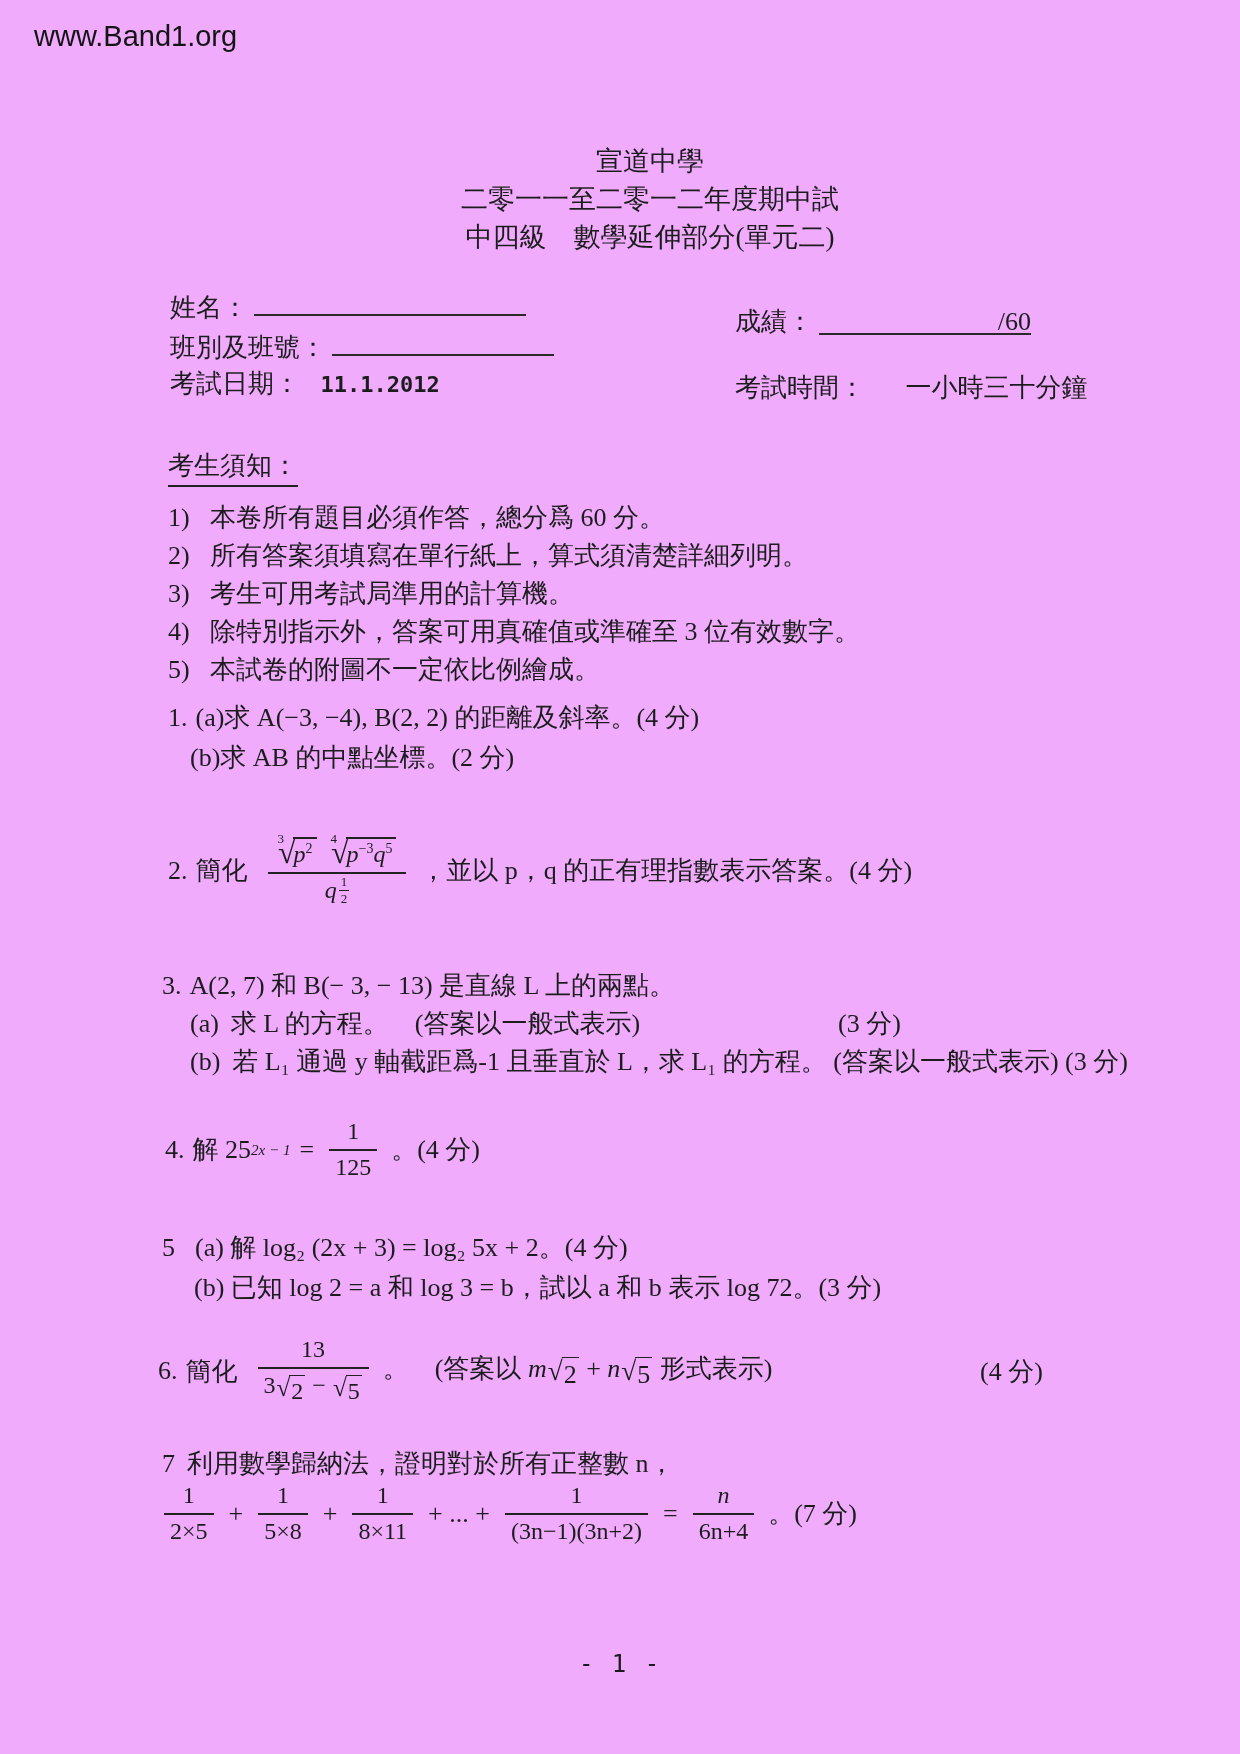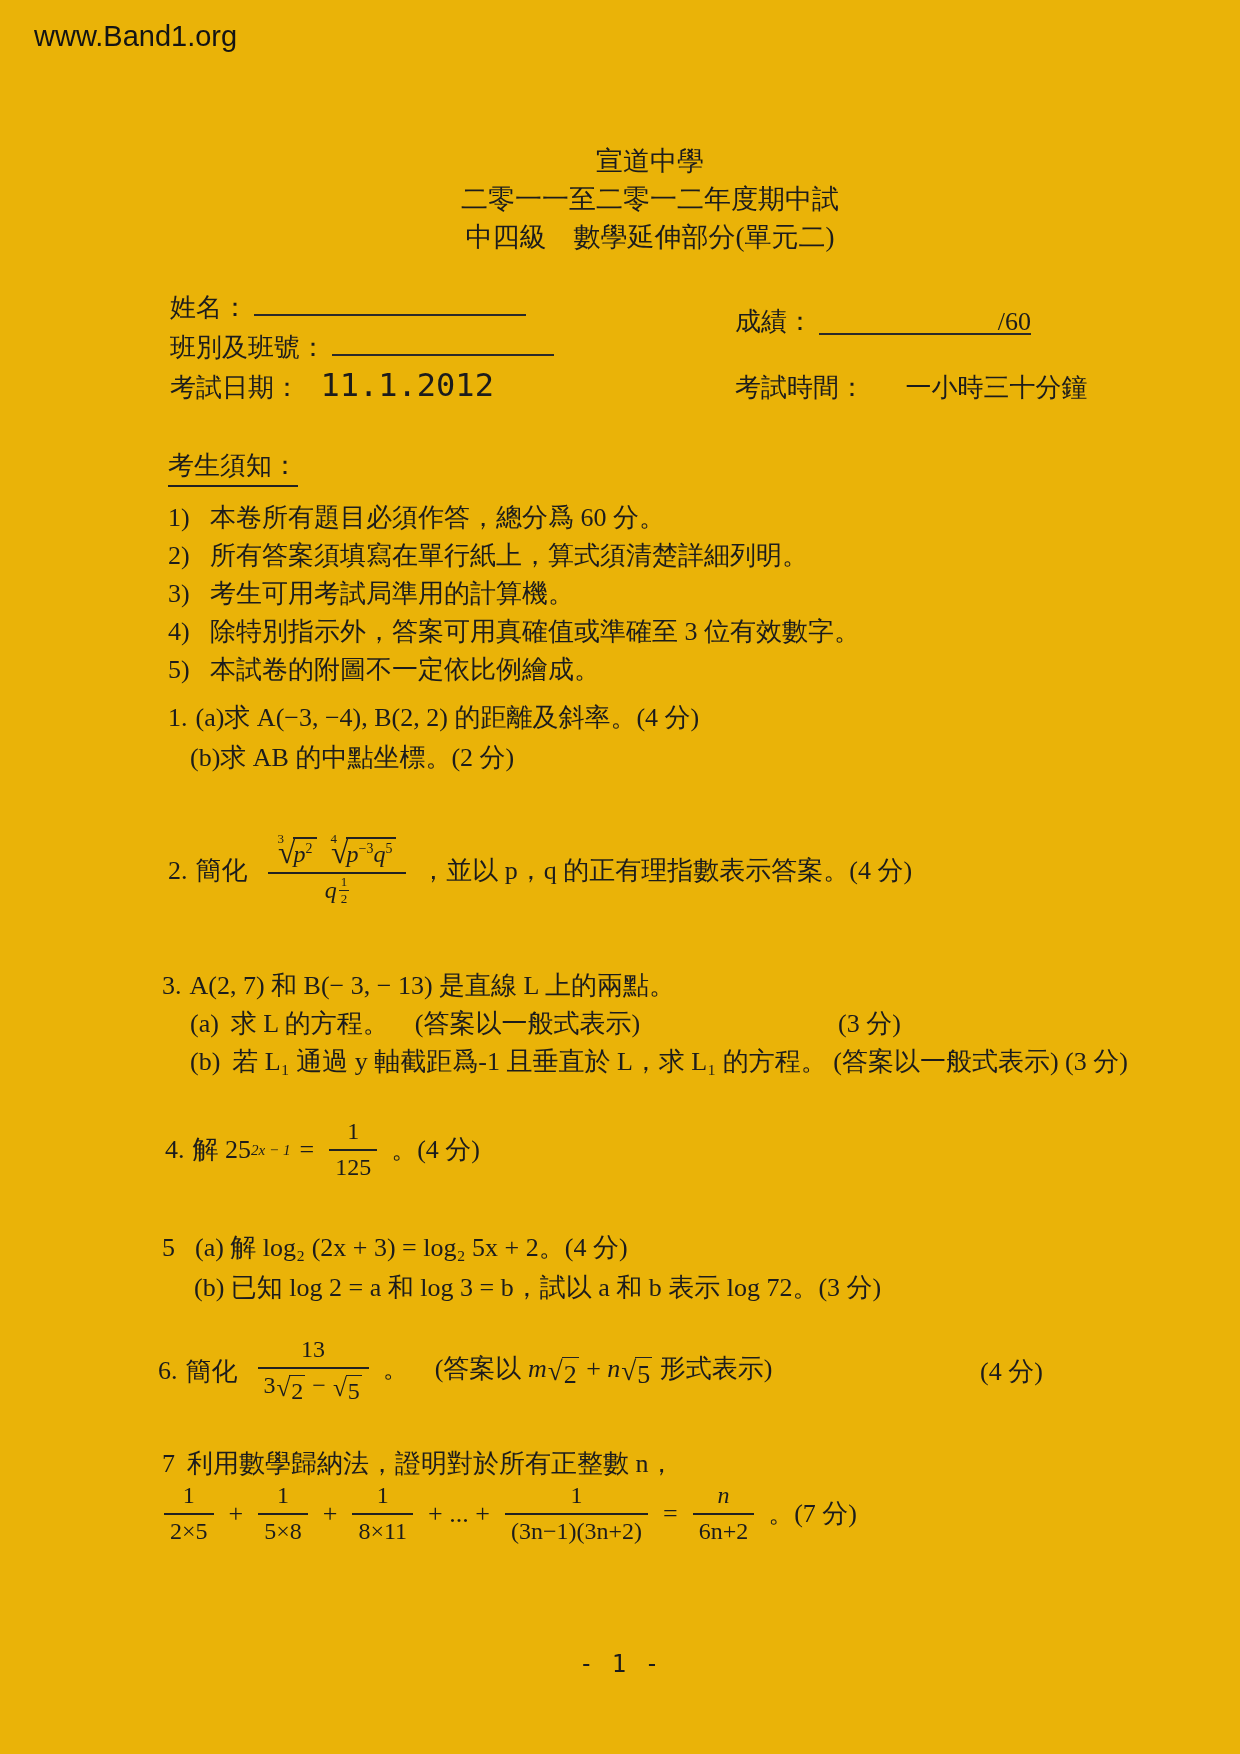--- a/index.html
+++ b/index.html
@@ -1,34 +1,34 @@
 <!DOCTYPE html>
 <html><head>
 <meta charset="utf-8">
 <style>
   html,body{margin:0;padding:0;background:#e8e8e8;}
   .page{
     position:relative; width:1240px; height:1754px; margin:0 auto;
-    background:#eab308; color:#1c1c1c;
+    background:#f0abfc; color:#1c1c1c;
     font-family:"Liberation Serif","DejaVu Serif",serif;
     font-size:26px; overflow:hidden;
   }
   .abs{position:absolute; white-space:nowrap;}
   .watermark{left:34px; top:20px; font-family:"Liberation Sans","DejaVu Sans",sans-serif;
     font-size:29px; color:#141414;}
   .title-block{left:30px; top:142px; width:1240px; text-align:center;
     font-size:27px; line-height:38px;}
   
   .lbl{display:inline-block;}
   .blank{display:inline-block; border-bottom:2px solid #2a2a2a; height:26px;
     vertical-align:baseline; margin-left:6px;}
   .blank-name{width:272px;}
   .blank-class{width:222px;}
   .blank-score{width:212px; text-align:right;}
-  .mono{font-family:"DejaVu Sans Mono","Liberation Mono",monospace; font-size:32px;}
+  .mono{font-family:"DejaVu Sans Mono","Liberation Mono",monospace; font-size:22px;font-weight:bold;}
   .gapval{margin-left:34px;}
   
   .notes{left:168px; top:448px;}
   .notes-heading{display:inline-block; border-bottom:2px solid #222;
     padding-bottom:2px; margin-bottom:12px;}
   .note-item{display:flex; line-height:38px;}
   .note-num{width:42px; flex:0 0 42px;}
   
   .row{position:absolute; white-space:nowrap; display:flex; align-items:center;}
   .qnum{margin-right:8px;}
@@ -227,20 +227,20 @@
       <span class="den">8×11</span>
     </span>
     <span class="op">+ ... +</span>
     <span class="frac">
       <span class="num">1</span>
       <span class="den">(3n−1)(3n+2)</span>
     </span>
     <span class="op">=</span>
     <span class="frac">
       <span class="num"><i>n</i></span>
-      <span class="den">6n+2</span>
+      <span class="den">6n+4</span>
     </span>
     <span class="tail">。(7 分)</span>
   </div>
 
   <div class="abs footer">- 1 -</div>
 
 </div>
 
 </body></html>

